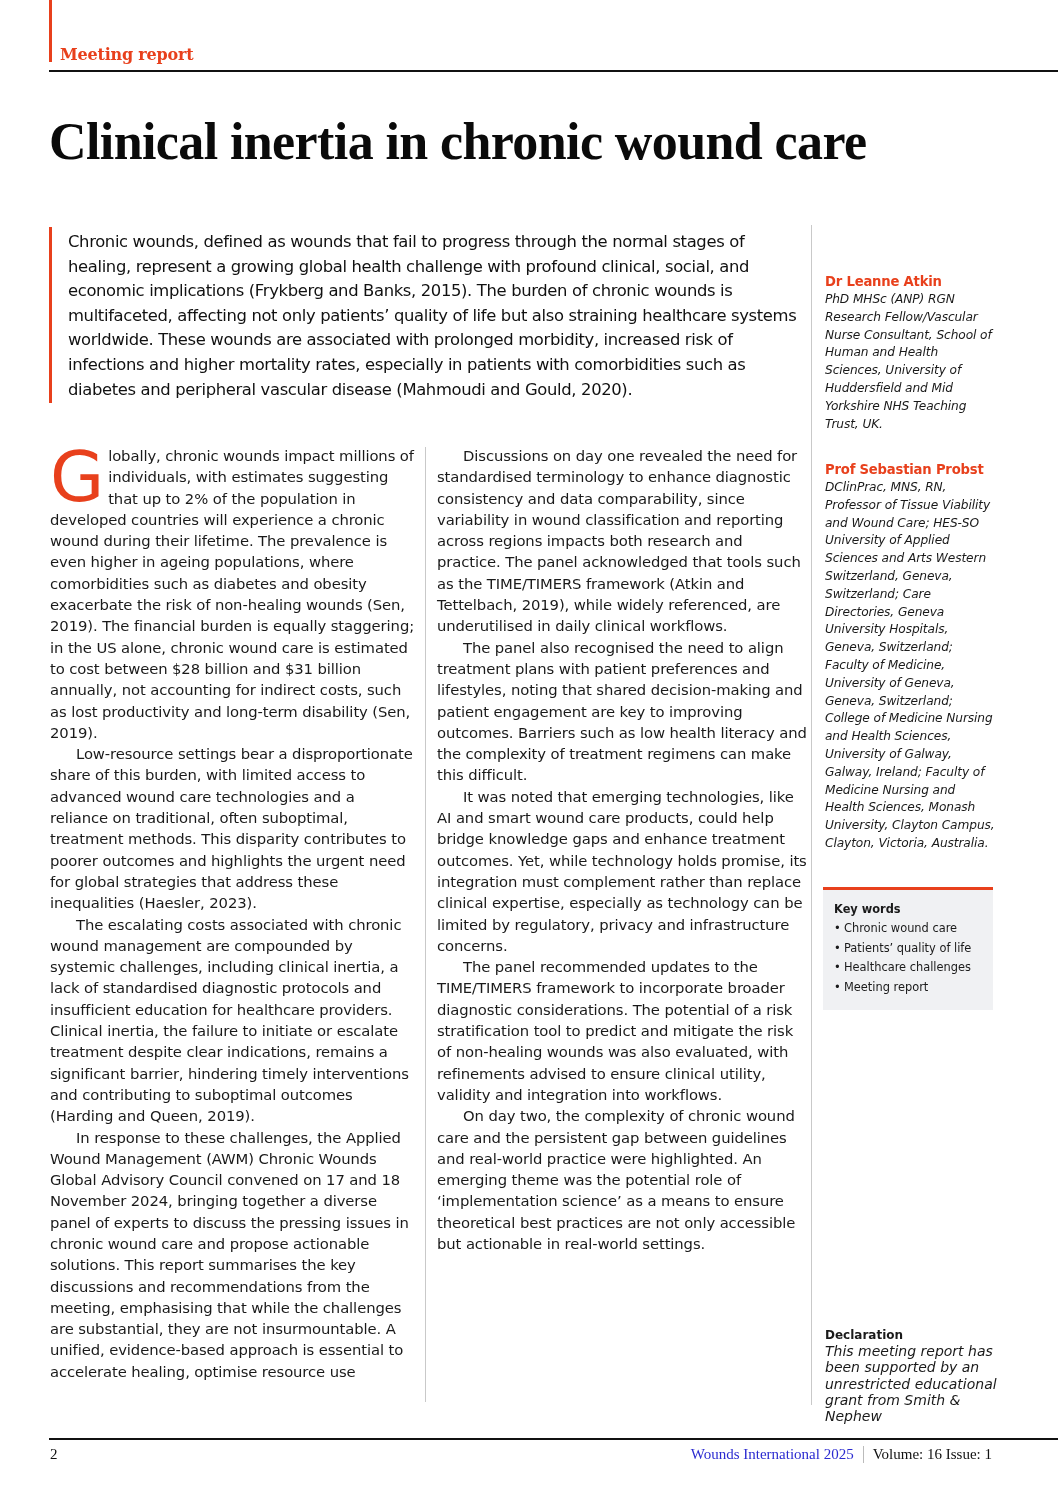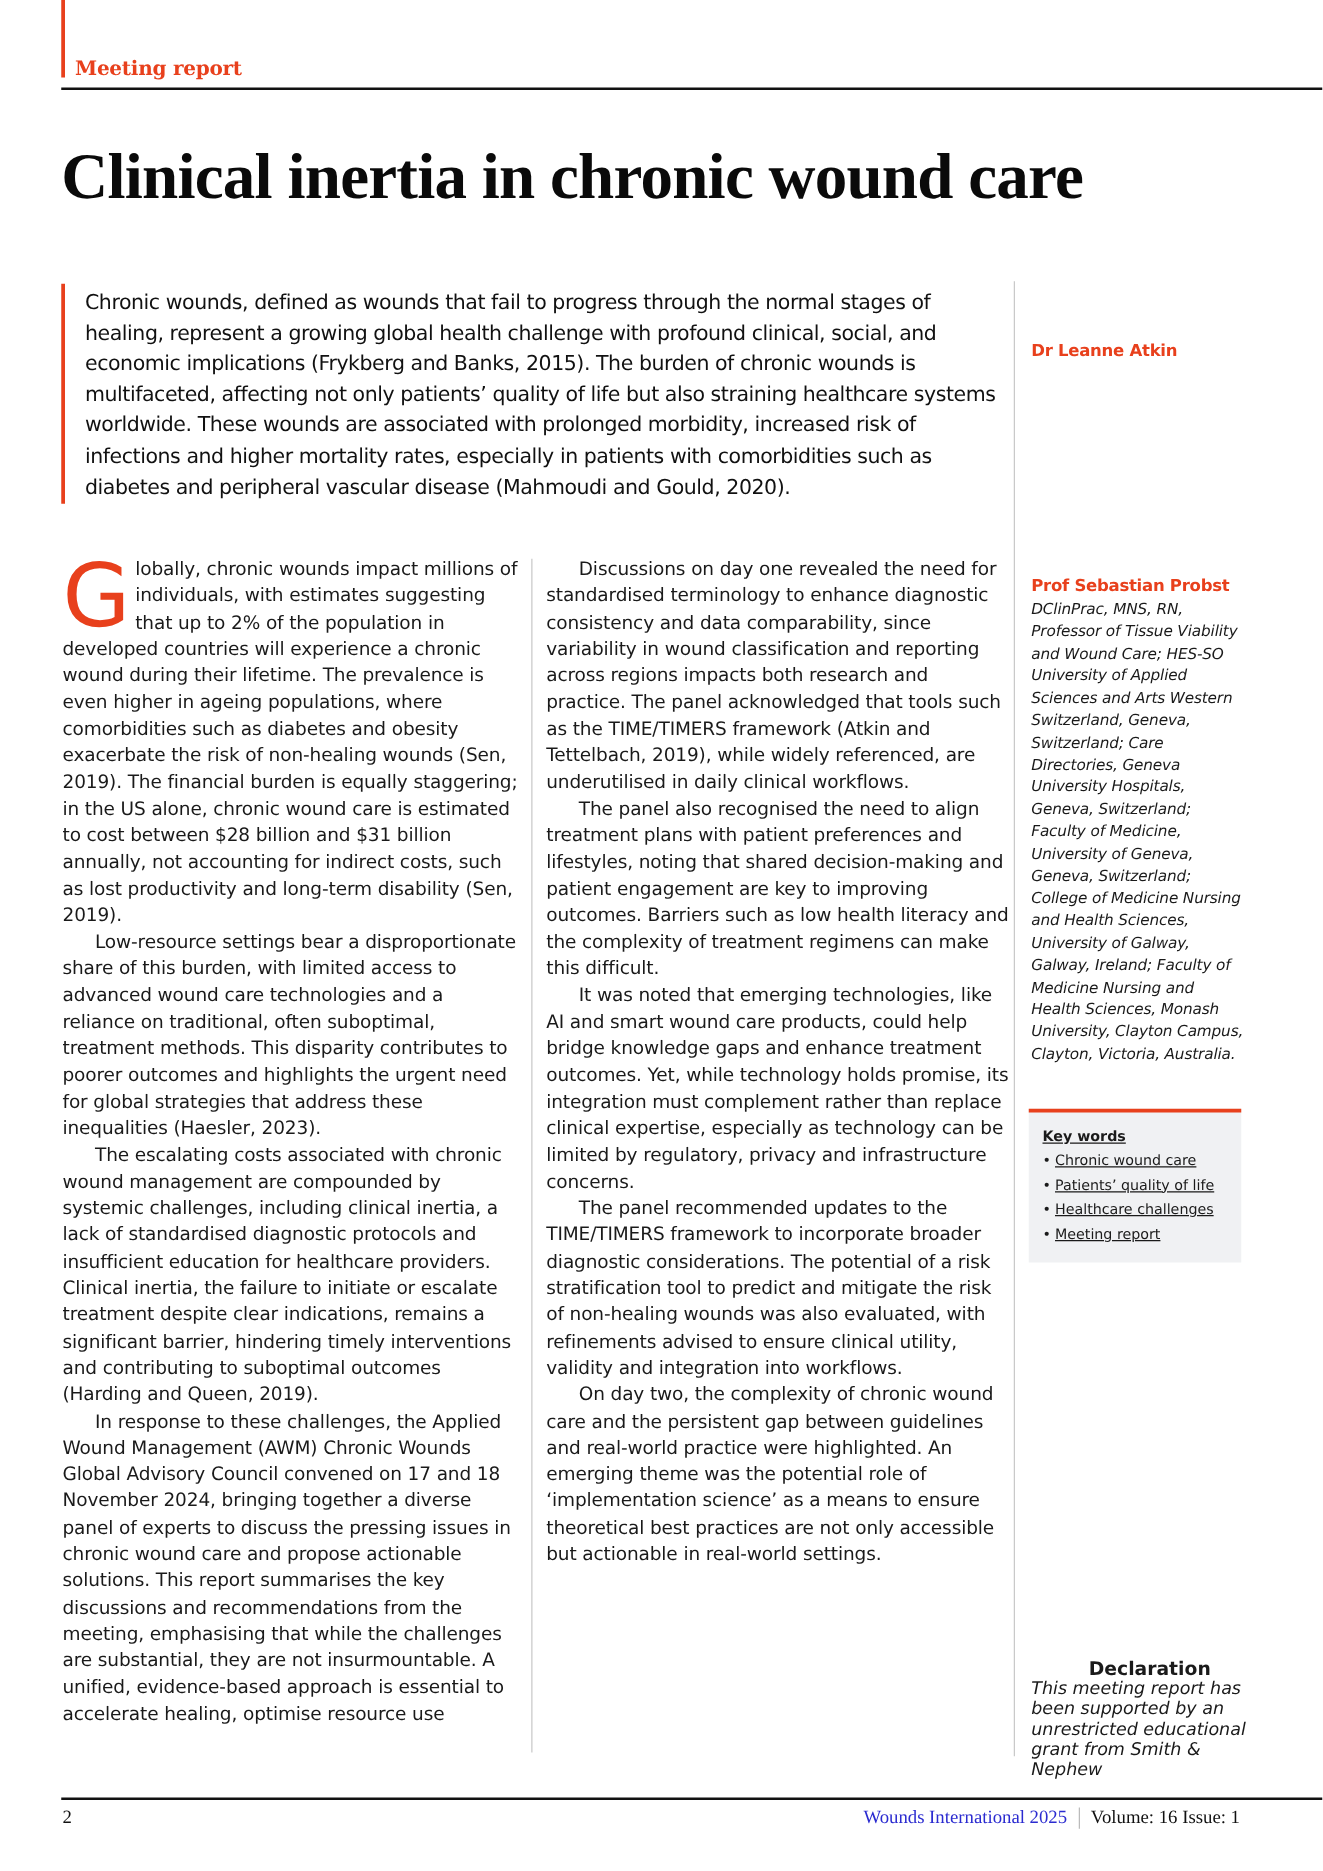--- a/index.html
+++ b/index.html
@@ -24,27 +24,27 @@
 
     .divider-1 { position: absolute; left: 425px; top: 447px; width: 1px; height: 955px; background: #c9c9c9; }
     .divider-2 { position: absolute; left: 811px; top: 225px; width: 1px; height: 1180px; background: #c9c9c9; }
 
     .sidebar { position: absolute; left: 825px; width: 170px; }
     .author-name { font-size: 13.2px; font-weight: bold; color: #e8401c; line-height: 18px; letter-spacing: -0.2px; margin-top: 41px; }
     .author-aff { font-size: 12.2px; font-style: italic; line-height: 17.8px; color: #1a1a1a; letter-spacing: -0.1px; }
     .author-1 { top: 232px; }
     .author-2 { top: 420px; }
 
-    .keywords-box { position: absolute; left: 823px; top: 887px; width: 170px; height: 123px; background: #f0f1f3; border-top: 3px solid #e8401c; padding: 12px 11px; text-decoration: underline; }
+    .keywords-box { position: absolute; left: 823px; top: 887px; width: 170px; height: 123px; background: #f0f1f3; border-top: 3px solid #e8401c; padding: 12px 11px; }
     .keywords-title { font-size: 11.4px; font-weight: bold; color: #1a1a1a; margin-bottom: 3px; }
     .keyword-item { font-size: 11.4px; line-height: 19.6px; color: #1a1a1a; white-space: nowrap; }
     .keyword-item .bullet { display: inline-block; width: 10px; }
 
     .declaration { position: absolute; left: 825px; top: 1327px; width: 175px; }
-    .declaration-title { font-size: 15px; font-weight: bold; color: #1a1a1a; line-height: 16px; margin-left: 46px; }
+    .declaration-title { font-size: 12px; font-weight: bold; color: #1a1a1a; line-height: 16px; }
     .declaration-text { font-size: 14px; font-style: italic; color: #1a1a1a; line-height: 16.3px; }
 
     .footer-rule { position: absolute; left: 49px; right: 0; top: 1438px; height: 1.5px; background: #111; }
     .page-number { position: absolute; left: 50px; top: 1446px; font-family: "Liberation Serif", serif; font-size: 15px; color: #111; }
     .footer-right { position: absolute; right: 66px; top: 1446px; font-family: "Liberation Serif", serif; font-size: 15px; white-space: nowrap; display: flex; align-items: center; }
     .journal-link { color: #2b2bd0; text-decoration: none; }
     .footer-sep { display: inline-block; width: 1px; height: 17px; background: #bbb; margin: 0 9px; }
     .volume { color: #111; }
   </style>
 </head>
@@ -72,20 +72,21 @@
 <div class="col col-2">
   <p>Discussions on day one revealed the need for standardised terminology to enhance diagnostic consistency and data comparability, since variability in wound classification and reporting across regions impacts both research and practice. The panel acknowledged that tools such as the TIME/TIMERS framework (Atkin and Tettelbach, 2019), while widely referenced, are underutilised in daily clinical workflows.</p>
   <p>The panel also recognised the need to align treatment plans with patient preferences and lifestyles, noting that shared decision-making and patient engagement are key to improving outcomes. Barriers such as low health literacy and the complexity of treatment regimens can make this difficult.</p>
   <p>It was noted that emerging technologies, like AI and smart wound care products, could help bridge knowledge gaps and enhance treatment outcomes. Yet, while technology holds promise, its integration must complement rather than replace clinical expertise, especially as technology can be limited by regulatory, privacy and infrastructure concerns.</p>
   <p>The panel recommended updates to the TIME/TIMERS framework to incorporate broader diagnostic considerations. The potential of a risk stratification tool to predict and mitigate the risk of non-healing wounds was also evaluated, with refinements advised to ensure clinical utility, validity and integration into workflows.</p>
   <p>On day two, the complexity of chronic wound care and the persistent gap between guidelines and real-world practice were highlighted. An emerging theme was the potential role of ‘implementation science’ as a means to ensure theoretical best practices are not only accessible but actionable in real-world settings.</p>
 </div>
 
 <div class="sidebar author-1">
   <div class="author-name">Dr Leanne Atkin</div>
+  <div class="author-aff">PhD MHSc (ANP) RGN Research Fellow/Vascular Nurse Consultant, School of Human and Health Sciences, University of Huddersfield and Mid Yorkshire NHS Teaching Trust, UK.</div>
 </div>
 <div class="sidebar author-2">
   <div class="author-name">Prof Sebastian Probst</div>
   <div class="author-aff">DClinPrac, MNS, RN, Professor of Tissue Viability and Wound Care; HES-SO University of Applied Sciences and Arts Western Switzerland, Geneva, Switzerland; Care Directories, Geneva University Hospitals, Geneva, Switzerland; Faculty of Medicine, University of Geneva, Geneva, Switzerland; College of Medicine Nursing and Health Sciences, University of Galway, Galway, Ireland; Faculty of Medicine Nursing and Health Sciences, Monash University, Clayton Campus, Clayton, Victoria, Australia.</div>
 </div>
 
 <div class="keywords-box">
   <div class="keywords-title">Key words</div>
   <div class="keyword-item"><span class="bullet">•</span><span>Chronic wound care</span></div>
   <div class="keyword-item"><span class="bullet">•</span><span>Patients’ quality of life</span></div>

